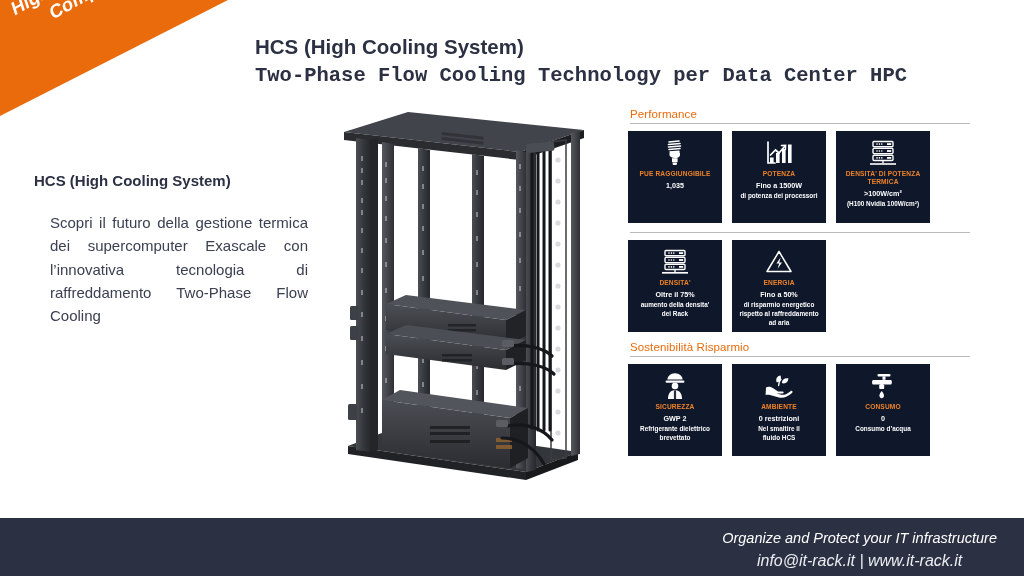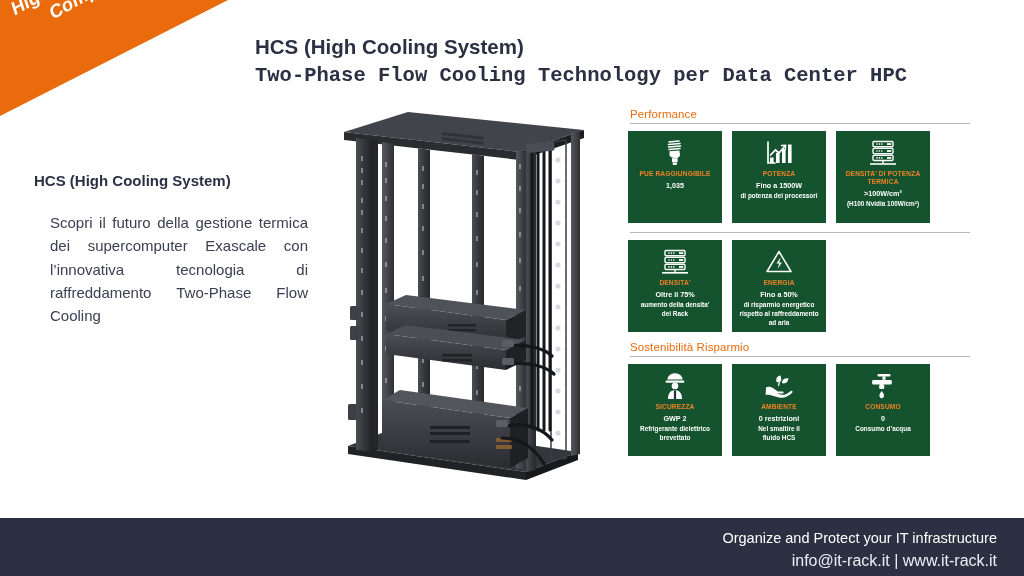--- a/index.html
+++ b/index.html
@@ -65,21 +65,21 @@
   .section{margin-bottom:9px;}
   .section-head{
     font-size:11.5px;font-weight:normal;color:#ea6b0c;
     margin:0 0 3px 2px;letter-spacing:.1px;
   }
   .section-rule{
     height:1px;background:#b9b9b9;width:340px;margin:0 0 7px 2px;
   }
   .card-row{display:flex;gap:10px;}
   .card{
-    width:94px;height:92px;background:#14532d;
+    width:94px;height:92px;background:#0f172a;
     display:flex;flex-direction:column;align-items:center;
     padding:7px 4px 4px 4px;box-sizing:border-box;
     overflow:hidden;
   }
   .card .ico{
     height:30px;display:flex;align-items:center;justify-content:center;
     margin-bottom:2px;
   }
   .card .ico svg{display:block;}
   .card .c-title{
@@ -92,21 +92,21 @@
   }
   .card .c-body .big{font-size:7.2px;display:block;}
   .card .c-body .sub{display:block;}
 
   
   .footer{
     position:absolute;left:0;bottom:0;width:1024px;height:58px;
     background:#2b3043;
   }
   .footer .f-inner{
-    position:absolute;right:27px;top:11px;text-align:right;color:#ffffff;
+    position:absolute;right:27px;top:11px;text-align:center;color:#ffffff;font-style:italic;
   }
   .footer .f1{font-size:14.5px;line-height:1.35;}
   .footer .f2{font-size:16px;line-height:1.5;color:#eceef3;}
 </style>
 </head>
 <body>
 
 <div class="slide">
 
   <div class="corner-banner">

